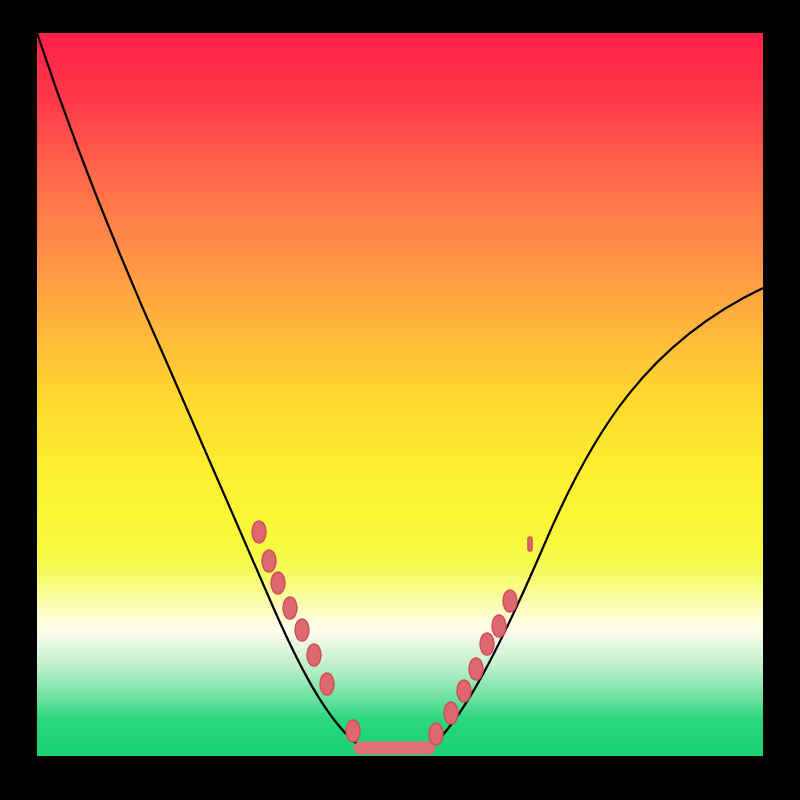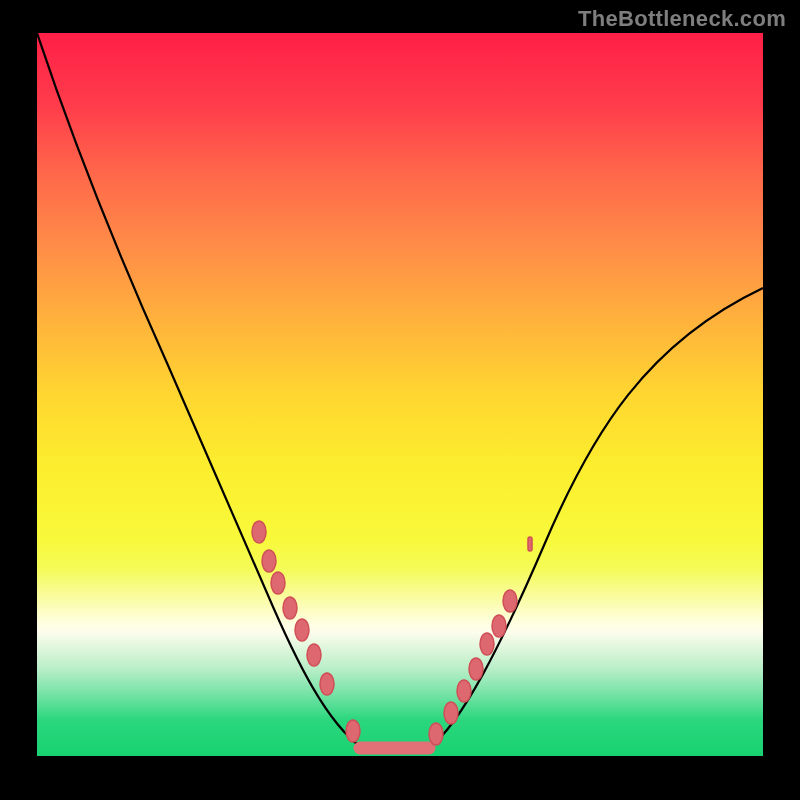--- a/index.html
+++ b/index.html
@@ -109,14 +109,13 @@
       <ellipse class="marker" cx="439" cy="636" rx="7" ry="11"></ellipse>
       <ellipse class="marker" cx="450" cy="611" rx="7" ry="11"></ellipse>
       <ellipse class="marker" cx="462" cy="593" rx="7" ry="11"></ellipse>
       <ellipse class="marker" cx="473" cy="568" rx="7" ry="11"></ellipse>
 
       <rect class="marker" x="491" y="504" width="4" height="14" rx="2"></rect>
     </svg>
 
   </div>
 
-  <div class="watermark">TheBottleneck.com</div>
 </div>
 
 </body></html>

